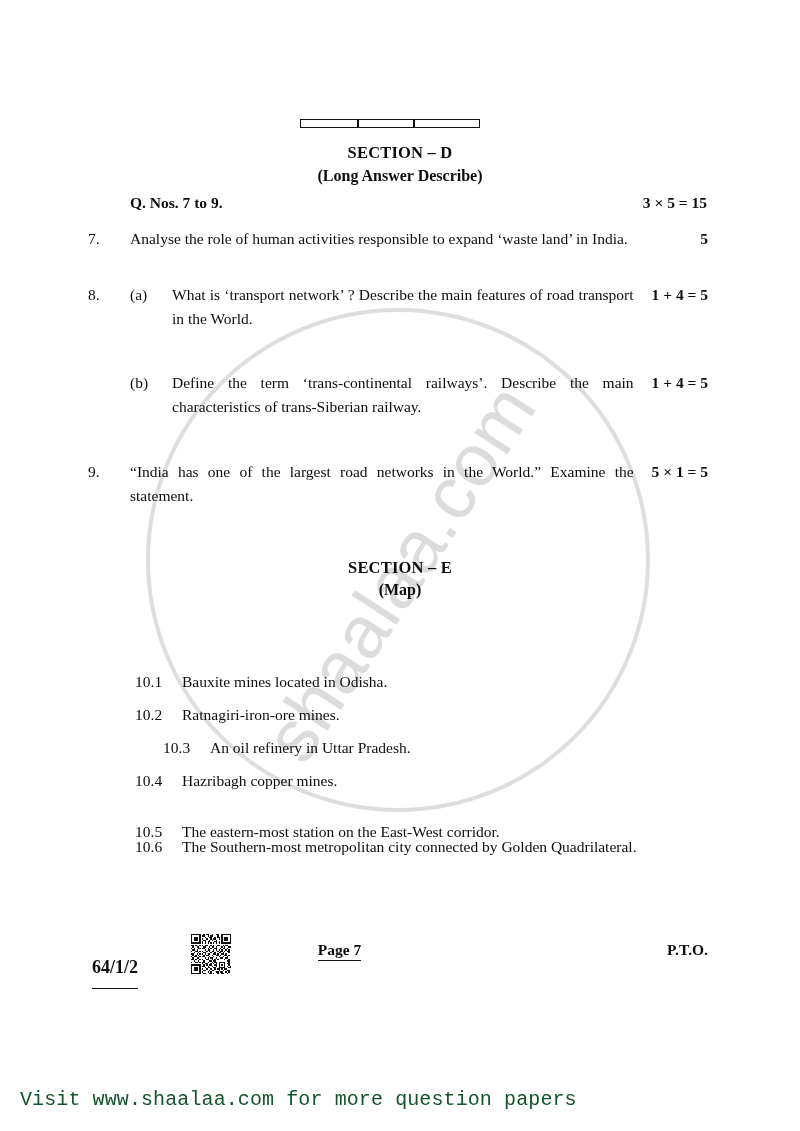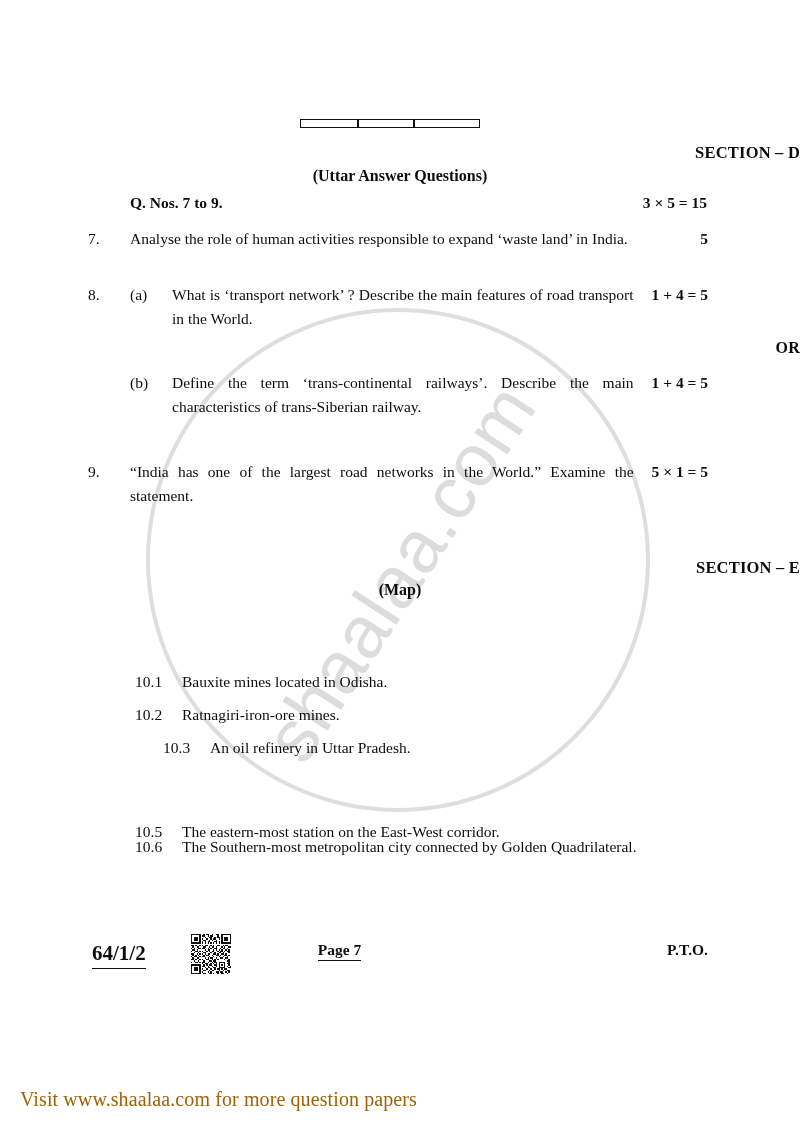--- a/index.html
+++ b/index.html
@@ -78,21 +78,21 @@
     height: 100%;
     background: #111;
   }
   .section-rule .tick.t1 { left: 56px; }
   .section-rule .tick.t2 { left: 112px; }
 
   .centered-head {
     position: absolute;
     left: 0;
     width: 800px;
-    text-align: right;
+    text-align: center;
     font-weight: bold;
     font-size: 16.5px;
     letter-spacing: 0.2px;
   }
   .centered-sub {
     position: absolute;
     left: 0;
     width: 800px;
     text-align: center;
     font-weight: bold;
@@ -174,25 +174,25 @@
   #footer {
     position: absolute;
     left: 0;
     top: 935px;
     width: 800px;
     height: 58px;
   }
   .paper-code {
     position: absolute;
     left: 92px;
-    top: 6px;
-    font-size: 21px;
+    top: 22px;
+    font-size: 18px;
     font-weight: bold;
     border-bottom: 1.6px solid #111;
-    padding-bottom: 2px;
+    padding-bottom: 10px;
   }
   .page-label {
     position: absolute;
     left: 0;
     top: 6px;
     width: 679px;
     text-align: center;
     font-size: 15.5px;
     font-weight: bold;
   }
@@ -214,43 +214,43 @@
     width: 40px;
     height: 40px;
   }
   .qr-wrap svg { display: block; }
 
   
   #promo {
     position: absolute;
     left: 20px;
     top: 1088px;
-    font-family: Liberation Serif, serif;
+    font-family: Liberation Mono, monospace;
     font-size: 20px;
-    color: #a16207;
+    color: #14532d;
     letter-spacing: 0.1px;
   }
 </style>
 </head>
 <body>
 
 <div id="watermark-layer">
   <div class="wm-circle"></div>
   <div class="wm-text">shaalaa.com</div>
 </div>
 
 <div id="page">
 
   <div class="section-rule">
     <span class="tick t1"></span>
     <span class="tick t2"></span>
   </div>
 
   <div class="centered-head" style="top:143px;">SECTION – D</div>
-  <div class="centered-sub" style="top:167px;">(Uttar Answer Questions)</div>
+  <div class="centered-sub" style="top:167px;">(Long Answer Describe)</div>
 
   <div class="qnos-row">
     <span>Q. Nos. 7 to 9.</span>
     <span>3 × 5 = 15</span>
   </div>
 
   <div class="q-block" style="top:227px;">
     <div class="q-row">
       <div class="q-num w-num-main">7.</div>
       <div class="q-body">
@@ -264,21 +264,20 @@
     <div class="q-row">
       <div class="q-num w-num-main">8.</div>
       <div class="q-num w-num-sub">(a)</div>
       <div class="q-body">
         <span class="marks">1 + 4 = 5</span>
         <span>What is ‘transport network’ ? Describe the main features of road transport in the World.</span>
       </div>
     </div>
   </div>
 
-  <div class="centered-head" style="top:339px;font-size:16px;">OR</div>
 
   <div class="sub-block" style="top:371px;">
     <div class="q-row">
       <div class="q-num w-num-sub">(b)</div>
       <div class="q-body">
         <span class="marks">1 + 4 = 5</span>
         <span>Define the term ‘trans-continental railways’. Describe the main characteristics of trans-Siberian railway.</span>
       </div>
     </div>
   </div>
@@ -311,20 +310,26 @@
     </div>
   </div>
 
   <div class="item-block" style="top:736px;margin-left:28px;">
     <div class="item-row">
       <div class="q-num w-num-item">10.3</div>
       <div class="item-text">An oil refinery in Uttar Pradesh.</div>
     </div>
   </div>
 
+  <div class="item-block" style="top:769px;">
+    <div class="item-row">
+      <div class="q-num w-num-item">10.4</div>
+      <div class="item-text">Hazribagh copper mines.</div>
+    </div>
+  </div>
 
   <div class="item-block" style="top:820px;">
     <div class="item-row">
       <div class="q-num w-num-item">10.5</div>
       <div class="item-text">The eastern-most station on the East-West corridor.</div>
     </div>
   </div>
 
   <div class="item-block" style="top:835px;">
     <div class="item-row">

